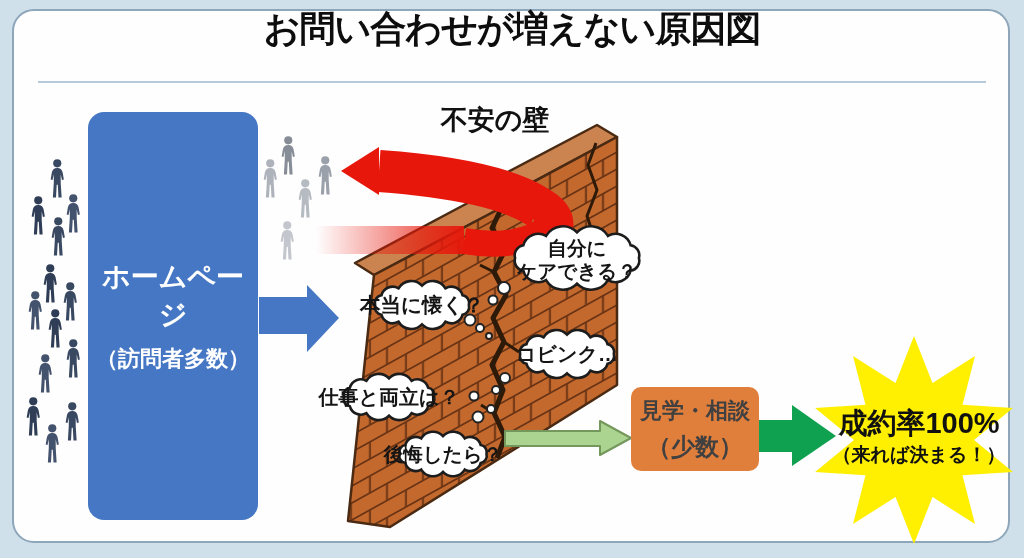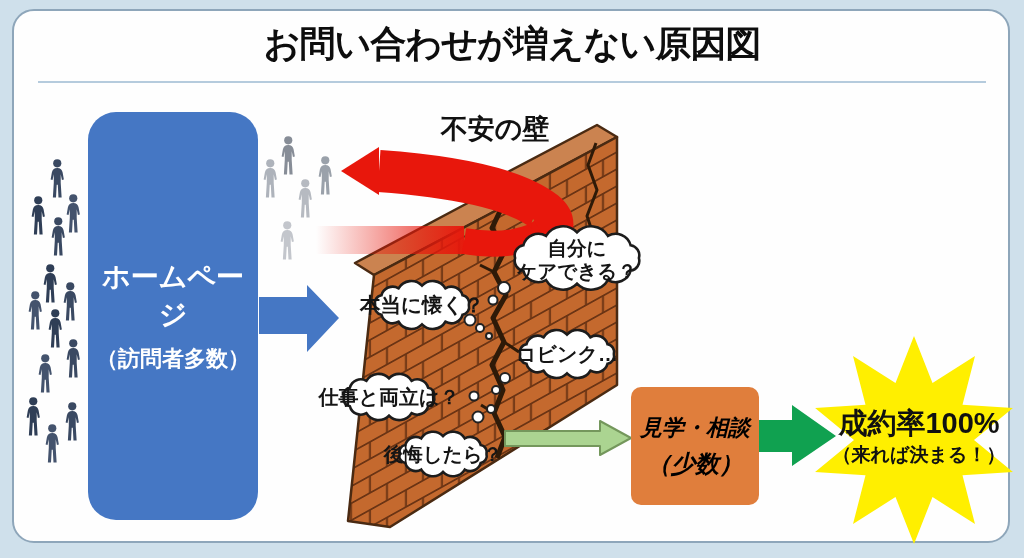--- a/index.html
+++ b/index.html
@@ -1,32 +1,32 @@
 <!DOCTYPE html>
 <html><head>
 <meta charset="utf-8">
 <style>
   html,body{margin:0;padding:0;background:#cfe0eb;font-family:"Liberation Sans",sans-serif;}
   .stage{position:relative;width:1024px;height:558px;background:#cfe0eb;overflow:hidden;}
   .card{position:absolute;left:12px;top:9px;width:994px;height:530px;background:#fefefe;
         border:2px solid #8ea6ba;border-radius:22px;}
-  .title{position:absolute;left:0;top:20px;width:1024px;text-align:center;
+  .title{position:absolute;left:0;top:5px;width:1024px;text-align:center;
          font-size:36px;font-weight:900;letter-spacing:-1px;color:#0d0d0d;z-index:3;}
   .divider{position:absolute;left:38px;top:81px;width:948px;border-top:2px solid #b5cbdd;z-index:2;}
   .art{position:absolute;left:0;top:0;width:1024px;height:558px;z-index:2;}
   .hp-box{position:absolute;left:88px;top:112px;width:170px;height:408px;background:#4577c4;
-          border-radius:28px;display:flex;flex-direction:column;justify-content:center;align-items:center;
+          border-radius:16px;display:flex;flex-direction:column;justify-content:center;align-items:center;
           gap:10px;color:#fff;z-index:3;text-align:center;}
   .hp-box .l1{font-size:28px;font-weight:800;}
   .hp-box .l2{font-size:22px;font-weight:700;}
-  .wall-label{position:absolute;left:400px;top:111px;width:190px;text-align:center;
+  .wall-label{position:absolute;left:400px;top:102px;width:190px;text-align:center;
           font-size:27px;font-weight:900;color:#111;z-index:3;}
-  .consult-box{position:absolute;left:631px;top:387px;width:128px;height:118px;background:#e07e3c;
+  .consult-box{position:absolute;left:631px;top:387px;width:128px;height:84px;background:#e07e3c;
           border-radius:10px;display:flex;flex-direction:column;justify-content:center;align-items:center;
-          gap:5px;color:#000000;z-index:3;text-align:center;font-style:italic;}
+          gap:5px;color:#404040;z-index:3;text-align:center;}
   .consult-box .l1{font-size:22px;font-weight:800;}
   .consult-box .l2{font-size:24px;font-weight:800;}
   .burst-text{position:absolute;left:826px;top:408px;width:186px;text-align:center;color:#111;z-index:4;}
   .burst-text .l1{font-size:29px;font-weight:900;line-height:1.1;}
   .burst-text .l2{font-size:19px;font-weight:800;margin-top:2px;}
   svg text{font-family:"Liberation Sans",sans-serif;}
 </style>
 </head>
 <body>
 

